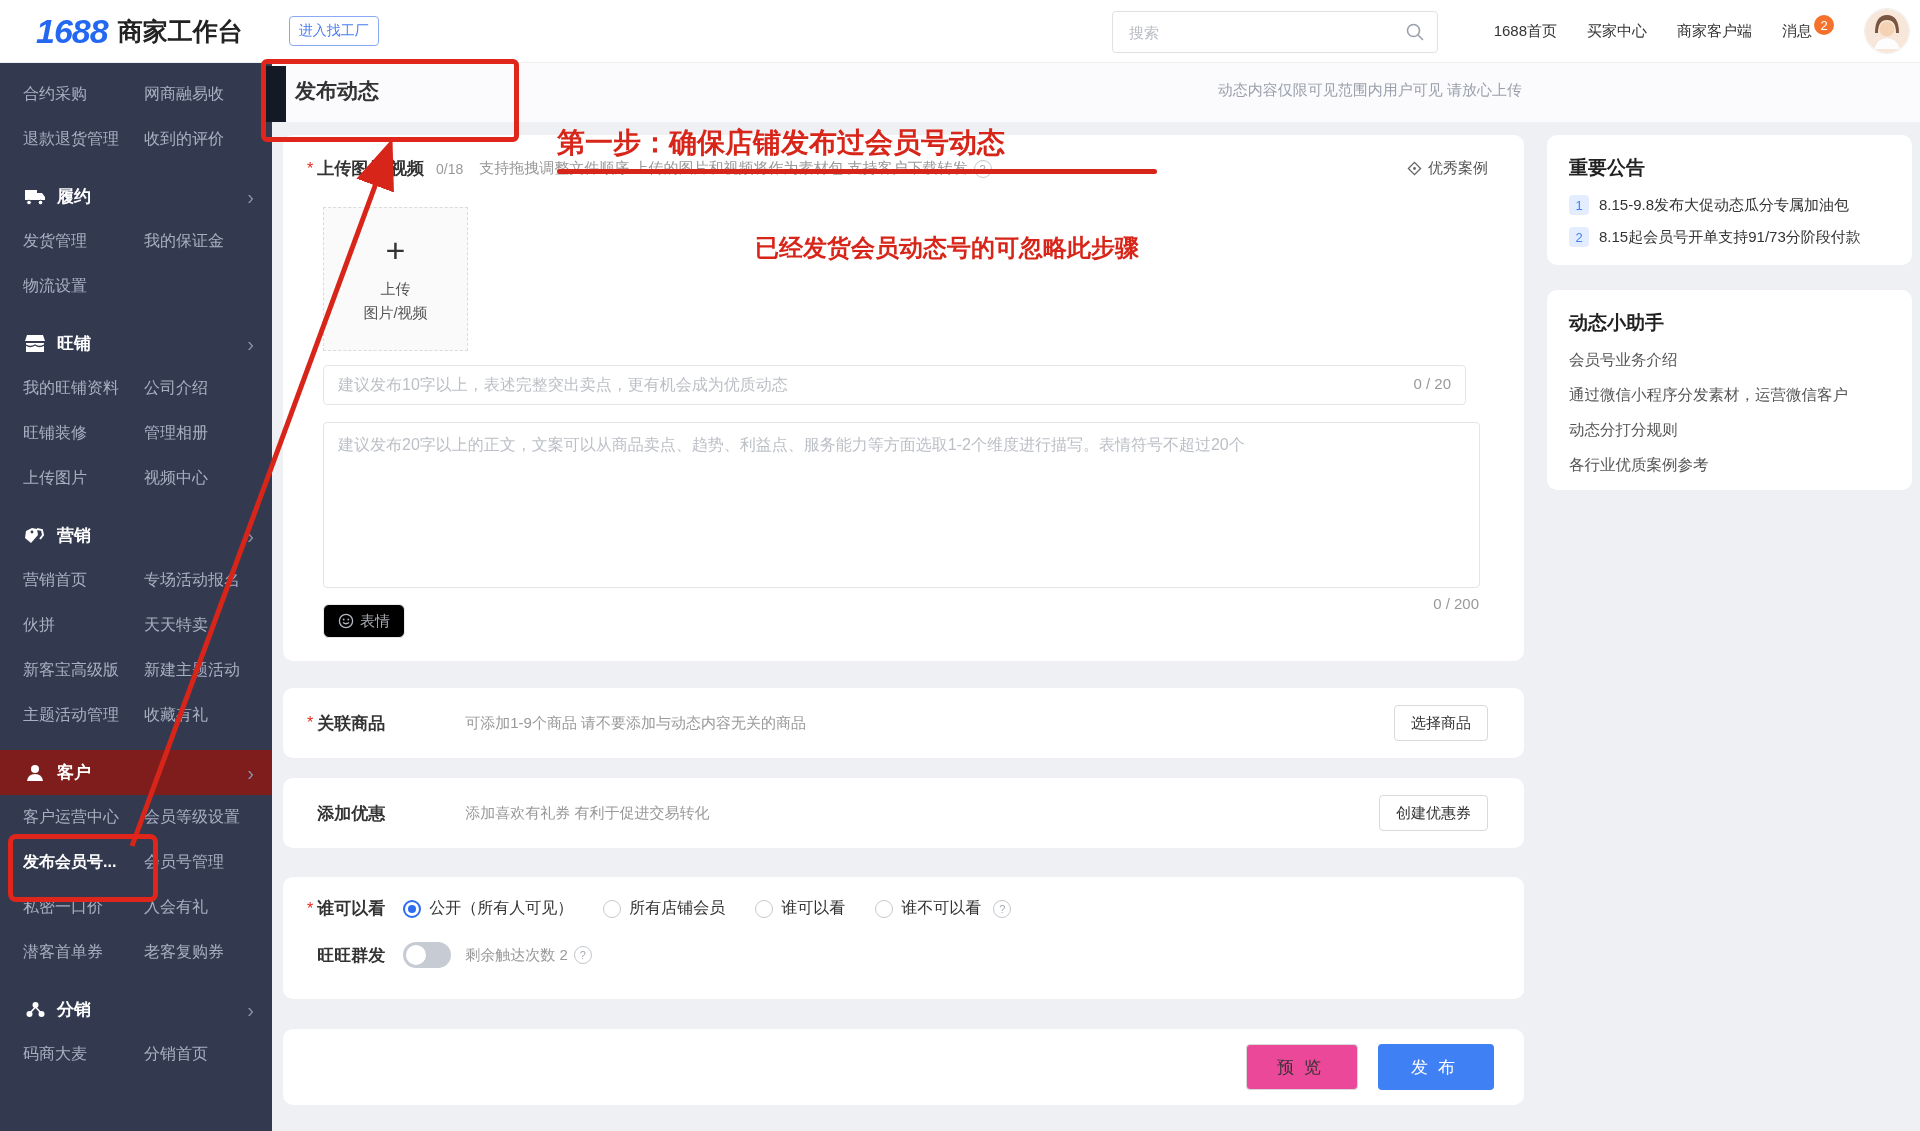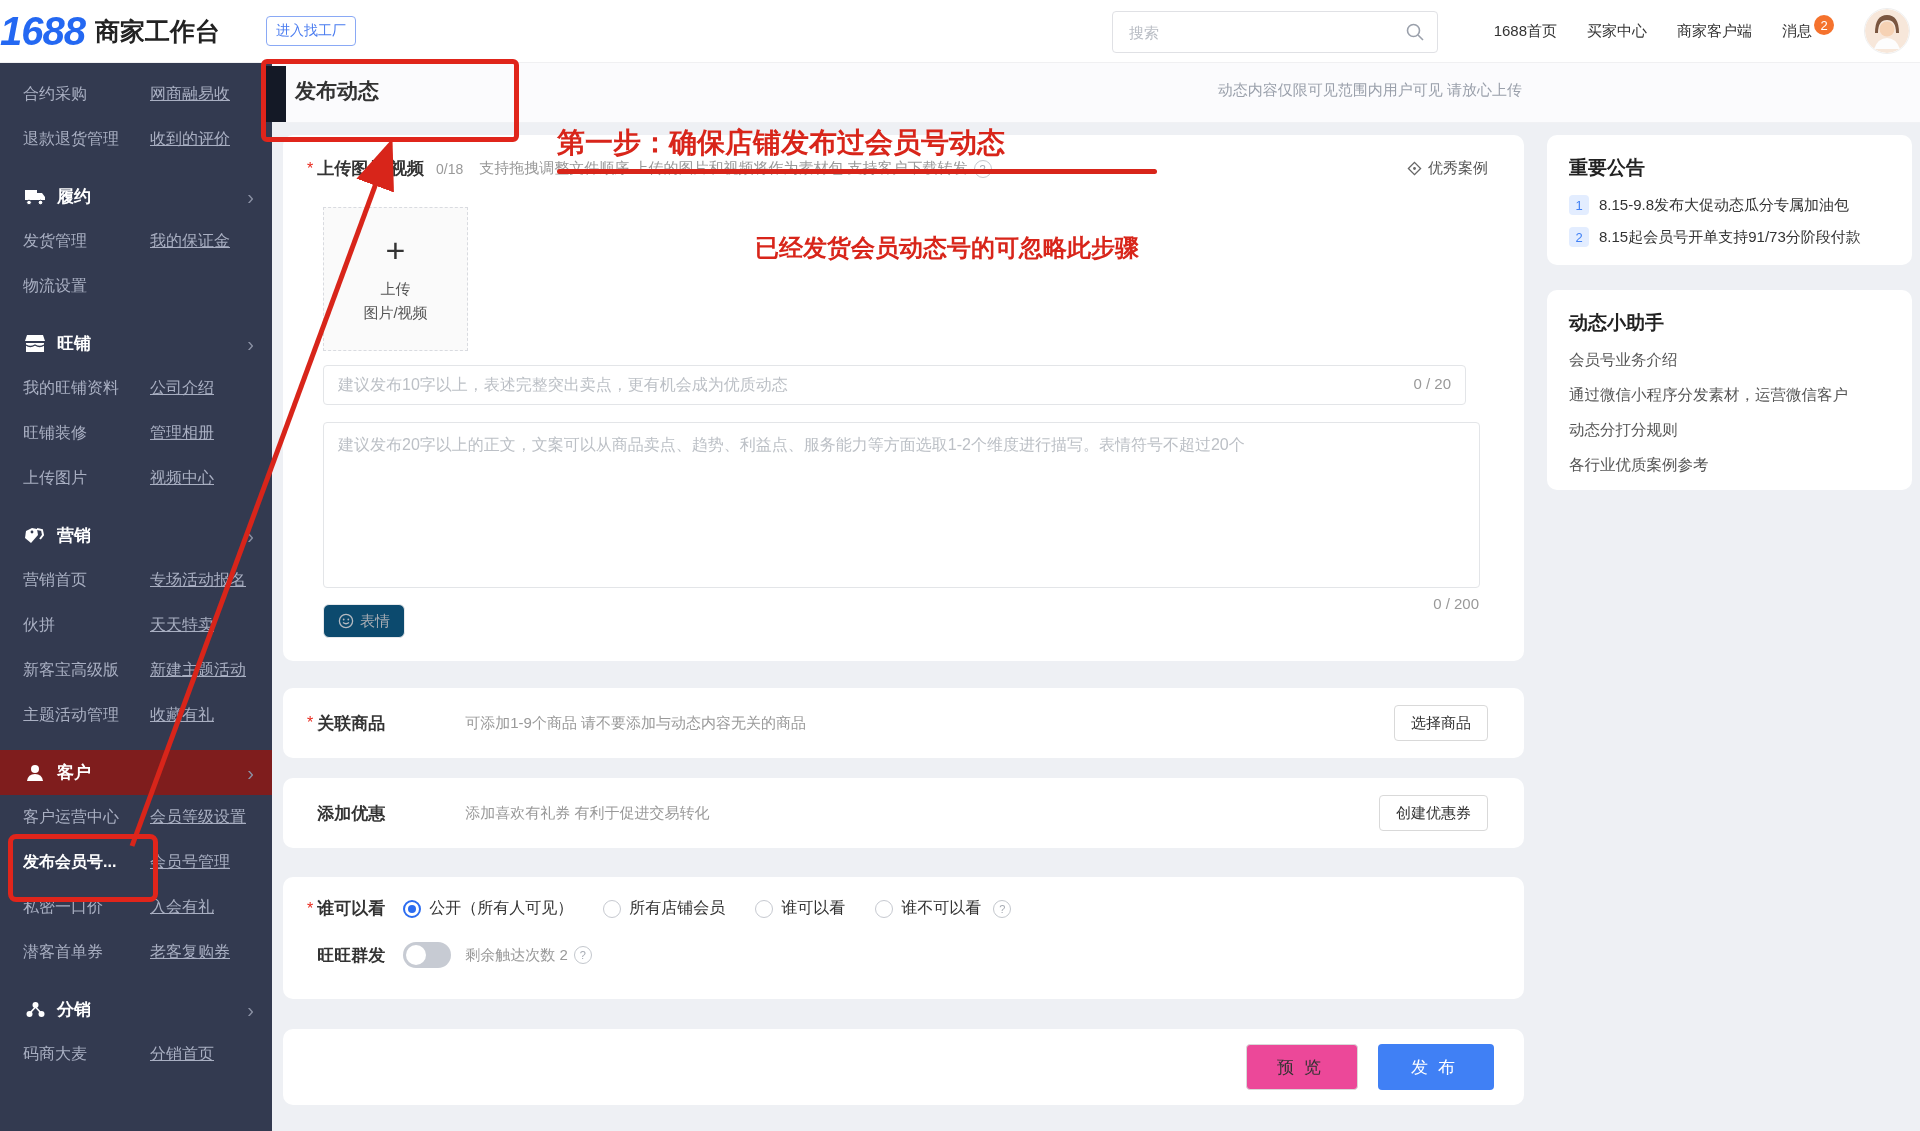--- a/index.html
+++ b/index.html
@@ -1,40 +1,40 @@
 <!DOCTYPE html>
 <html><head>
 <meta charset="utf-8">
 <style>
   html,body{margin:0;padding:0;}
   body{font-family:"Liberation Sans",sans-serif;background:#dfe2e8;}
   .page{position:relative;width:1920px;height:1131px;background:#eef0f4;overflow:hidden;}
 
   
   .topbar{position:absolute;left:0;top:0;width:1920px;height:62px;background:#fff;border-bottom:1px solid #f0f0f2;display:flex;align-items:center;z-index:5;}
-  .logo1688{font-size:40px;font-weight:bold;font-style:italic;color:#2468f2;letter-spacing:-1px;text-align:right;}
+  .logo1688{font-size:34px;font-weight:bold;font-style:italic;color:#2468f2;margin-left:36px;letter-spacing:-1px;text-align:right;}
   .logo-cn{font-size:25px;font-weight:700;color:#222;margin-left:10px;}
   .factory-pill{margin-left:46px;font-size:14px;color:#4a7cf0;border:1px solid #8aa9f5;border-radius:4px;padding:5px 9px;cursor:pointer;}
   .search-wrap{position:absolute;left:1112px;top:11px;width:324px;height:40px;border:1px solid #e0e1e5;border-radius:4px;background:#fff;display:flex;align-items:center;}
   .search-wrap input{border:0;outline:0;flex:1;margin-left:14px;font-size:15px;color:#333;font-family:"Liberation Sans",sans-serif;}
   .search-wrap input::placeholder{color:#b9bdc4;}
   .search-icon{margin-right:12px;display:flex;cursor:pointer;}
   .topnav{position:absolute;right:10px;top:0;height:62px;display:flex;align-items:center;gap:30px;}
   .topnav a{font-size:15px;color:#333;text-decoration:none;cursor:pointer;white-space:nowrap;}
   .msgwrap{position:relative;display:flex;align-items:center;}
   .badge{display:inline-flex;align-items:center;justify-content:center;min-width:20px;height:20px;border-radius:10px;background:#f5722d;color:#fff;font-size:13px;margin-left:2px;transform:translateY(-6px);}
   .avatar{width:44px;height:44px;border-radius:50%;overflow:hidden;display:block;cursor:pointer;border:1px solid #eee;}
 
   
   .sidebar{position:absolute;left:0;top:62px;bottom:0;width:272px;background:#333a50;padding-top:10px;box-sizing:border-box;z-index:4;}
   .srow{position:relative;height:45px;display:flex;align-items:center;padding-left:23px;box-sizing:border-box;}
   .srow.sec{margin-top:12px;}
   .srow.sec.hl{background:#7f1d1d;}
   .sitem{font-size:16px;color:#a9afc2;text-decoration:none;cursor:pointer;white-space:nowrap;display:block;width:118px;overflow:hidden;}
-  .sitem.r{width:auto;margin-left:9px;text-decoration:underline;}
+  .sitem.r{width:auto;margin-left:3px;}
   .sitem.sel{color:#fff;font-weight:700;}
   .sicon{width:24px;height:20px;display:inline-flex;align-items:center;justify-content:center;margin-right:10px;}
   .slabel{font-size:17px;color:#fff;font-weight:700;}
   .chev{position:absolute;right:18px;color:#8a90a3;font-size:20px;line-height:1;}
 
   
   .titlestrip{position:absolute;left:272px;top:62px;right:0;height:60px;background:#fbfbfd;border-bottom:1px solid #f0f1f4;z-index:1;}
   .pagetitle{position:absolute;left:23px;top:15px;font-size:21px;font-weight:700;color:#333;}
   .privnote{position:absolute;right:398px;top:19px;font-size:15px;color:#9aa0ab;}
 
@@ -61,21 +61,21 @@
   .plus{font-size:34px;color:#333;font-weight:300;line-height:1;margin-bottom:10px;}
   .uptext{font-size:15px;color:#555;line-height:24px;text-align:center;}
   .titlein{position:absolute;left:40px;right:58px;top:230px;height:40px;border:1px solid #e3e5e8;border-radius:4px;box-sizing:border-box;}
   .titlein input{width:100%;height:100%;border:0;outline:0;box-sizing:border-box;padding:0 86px 0 14px;font-size:16px;color:#333;font-family:"Liberation Sans",sans-serif;background:transparent;}
   .titlein input::placeholder{color:#bcc0c6;}
   .tcount{position:absolute;right:14px;top:9px;font-size:15px;color:#999;}
   .bodyta{position:absolute;left:40px;right:44px;top:287px;height:166px;border:1px solid #e3e5e8;border-radius:4px;box-sizing:border-box;}
   .bodyta textarea{width:100%;height:100%;border:0;outline:0;resize:none;box-sizing:border-box;padding:12px 14px;font-size:16px;color:#333;font-family:"Liberation Sans",sans-serif;background:transparent;}
   .bodyta textarea::placeholder{color:#bcc0c6;}
   .bcount{position:absolute;right:45px;top:460px;font-size:15px;color:#999;}
-  .emojibtn{position:absolute;left:40px;top:469px;height:32px;padding:0 14px;border:1px solid #e7e9ec;background:#0c4a6e;border-radius:6px;display:inline-flex;align-items:center;gap:6px;font-size:15px;color:#a9adb4;cursor:pointer;}
+  .emojibtn{position:absolute;left:40px;top:469px;height:32px;padding:0 14px;border:1px solid #e7e9ec;background:#000000;border-radius:6px;display:inline-flex;align-items:center;gap:6px;font-size:15px;color:#a9adb4;cursor:pointer;}
 
   .rowcard{padding:0 36px 0 24px;height:100%;}
   .whitebtn{margin-left:auto;height:36px;padding:0 16px;border:1px solid #d9d9d9;background:#fff;border-radius:4px;font-size:15px;color:#333;cursor:pointer;display:inline-flex;align-items:center;white-space:nowrap;}
 
   .c4row1{padding:20px 36px 0 24px;}
   .c4row2{padding:22px 36px 0 24px;}
   .flabelw{width:132px;}
   .radios{display:flex;align-items:center;gap:30px;margin-left:18px;}
   .radio{display:flex;align-items:center;gap:8px;font-size:16px;color:#333;cursor:pointer;white-space:nowrap;}
   .rdot{width:18px;height:18px;border-radius:50%;border:1.5px solid #c6c9d0;background:#fff;box-sizing:border-box;position:relative;flex:none;}

